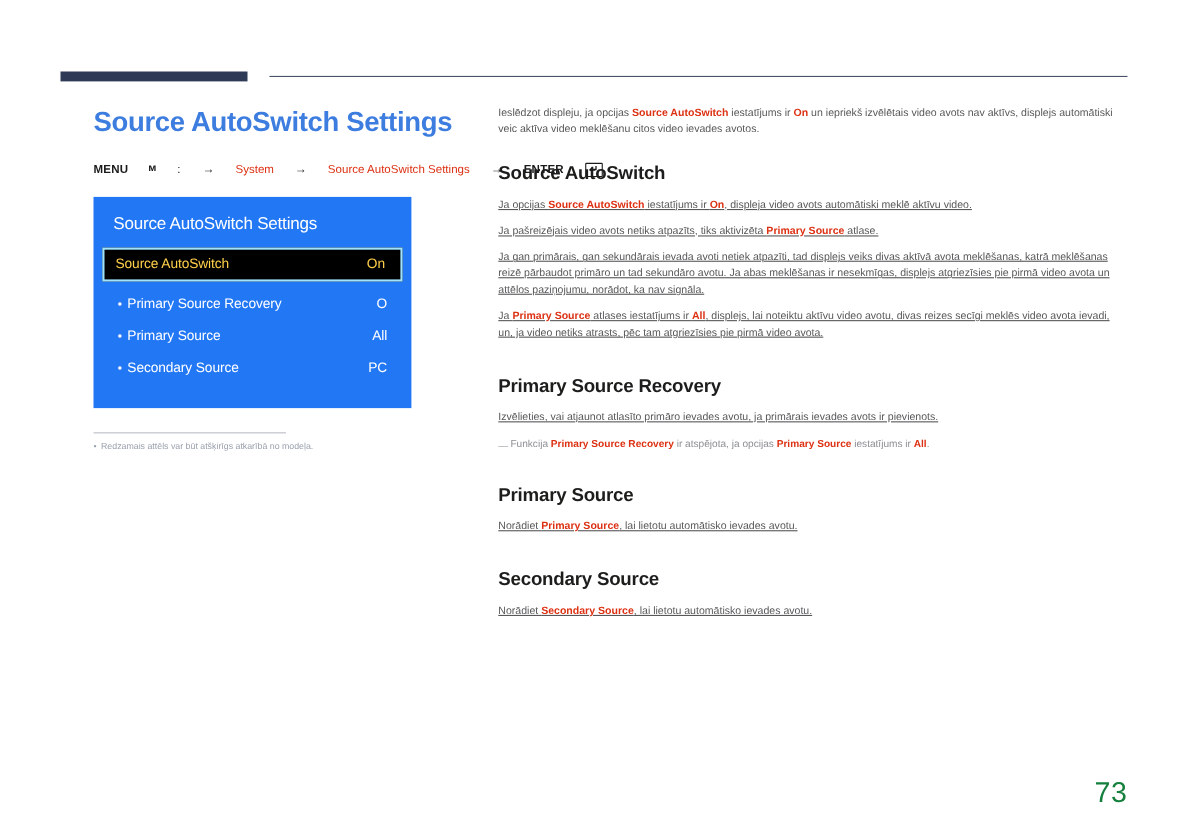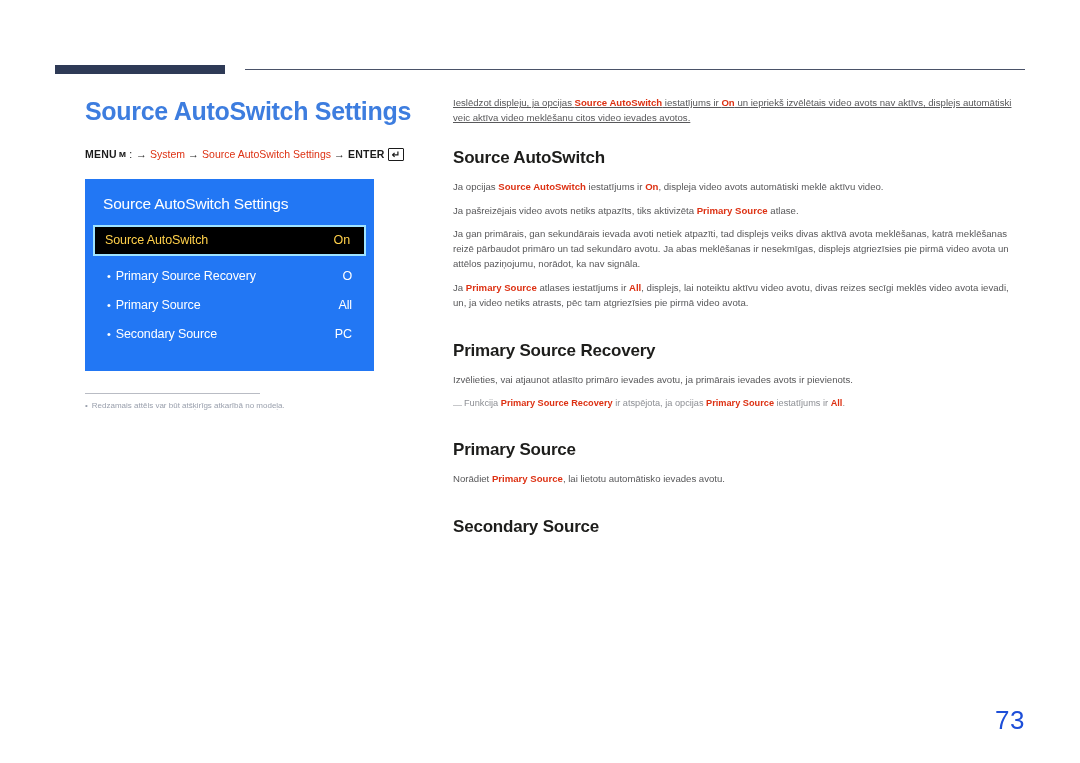--- a/index.html
+++ b/index.html
@@ -54,21 +54,21 @@
   }
 
   
   #menu-path {
     margin-top: 22px;
     font-size: 10.5px;
     color: #1b1b1b;
     white-space: nowrap;
     display: flex;
     align-items: flex-start;
-    gap: 0px;
+    gap: 16px;
   }
   #menu-path .mw {
     font-weight: bold;
     letter-spacing: 0.2px;
   }
   #menu-path .menu-glyph {
     display: inline-block;
     font-weight: bold;
     font-size: 10px;
     margin: 0 3px 0 2px;
@@ -168,35 +168,35 @@
   #right-col {
     position: absolute;
     left: 453px; top: 96px;
     width: 575px;
   }
   .intro {
     font-size: 9.6px;
     line-height: 1.55;
     color: #58585a;
     margin: 0 0 22px 0;
-    text-decoration: underline;
   }
   .sect-head {
     font-size: 17px;
     font-weight: bold;
     color: #1d1d1b;
     letter-spacing: -0.2px;
     margin: 0 0 12px 0;
   }
   .sect-head.spaced { margin-top: 30px; }
   .para {
     font-size: 9.6px;
     line-height: 1.55;
     color: #58585a;
     margin: 0 12px 9px 0;
+    text-decoration: underline;
   }
   b.red, .red-b {
     color: #dd3113;
     font-weight: bold;
   }
   .note {
     font-size: 9.2px;
     line-height: 1.5;
     color: #8d8f94;
     margin: 2px 0 0 0;
@@ -212,21 +212,21 @@
     letter-spacing: -1px;
   }
   .note .red-b { color: #dd3113; }
 
   
   #page-number {
     position: absolute;
     right: 55px;
     bottom: 27px;
     font-size: 26px;
-    color: #1d4ed8;
+    color: #15803d;
     font-weight: normal;
     letter-spacing: 0.5px;
   }
 </style>
 </head>
 <body>
 
 <div id="top-rules">
   <div class="rule-thick"></div>
   <div class="rule-thin"></div>
@@ -290,16 +290,17 @@
       <p class="para"><span>Ja </span><span class="red-b">Primary Source</span><span> atlases iestatījums ir </span><span class="red-b">All</span><span>, displejs, lai noteiktu aktīvu video avotu, divas reizes secīgi meklēs video avota ievadi, un, ja video netiks atrasts, pēc tam atgriezīsies pie pirmā video avota.</span></p>
       <h2 class="sect-head spaced">Primary Source Recovery</h2>
       <p class="para"><span>Izvēlieties, vai atjaunot atlasīto primāro ievades avotu, ja primārais ievades avots ir pievienots.</span></p>
       <div class="note">
         <span class="ndash">―</span>
         <span><span>Funkcija </span><span class="red-b">Primary Source Recovery</span><span> ir atspējota, ja opcijas </span><span class="red-b">Primary Source</span><span> iestatījums ir </span><span class="red-b">All</span><span>.</span></span>
       </div>
       <h2 class="sect-head spaced">Primary Source</h2>
       <p class="para"><span>Norādiet </span><span class="red-b">Primary Source</span><span>, lai lietotu automātisko ievades avotu.</span></p>
       <h2 class="sect-head spaced">Secondary Source</h2>
+      <p class="para"><span>Norādiet </span><span class="red-b">Secondary Source</span><span>, lai lietotu automātisko ievades avotu.</span></p>
     </div>
 </div>
 
 <div id="page-number">73</div>
 
 </body></html>

